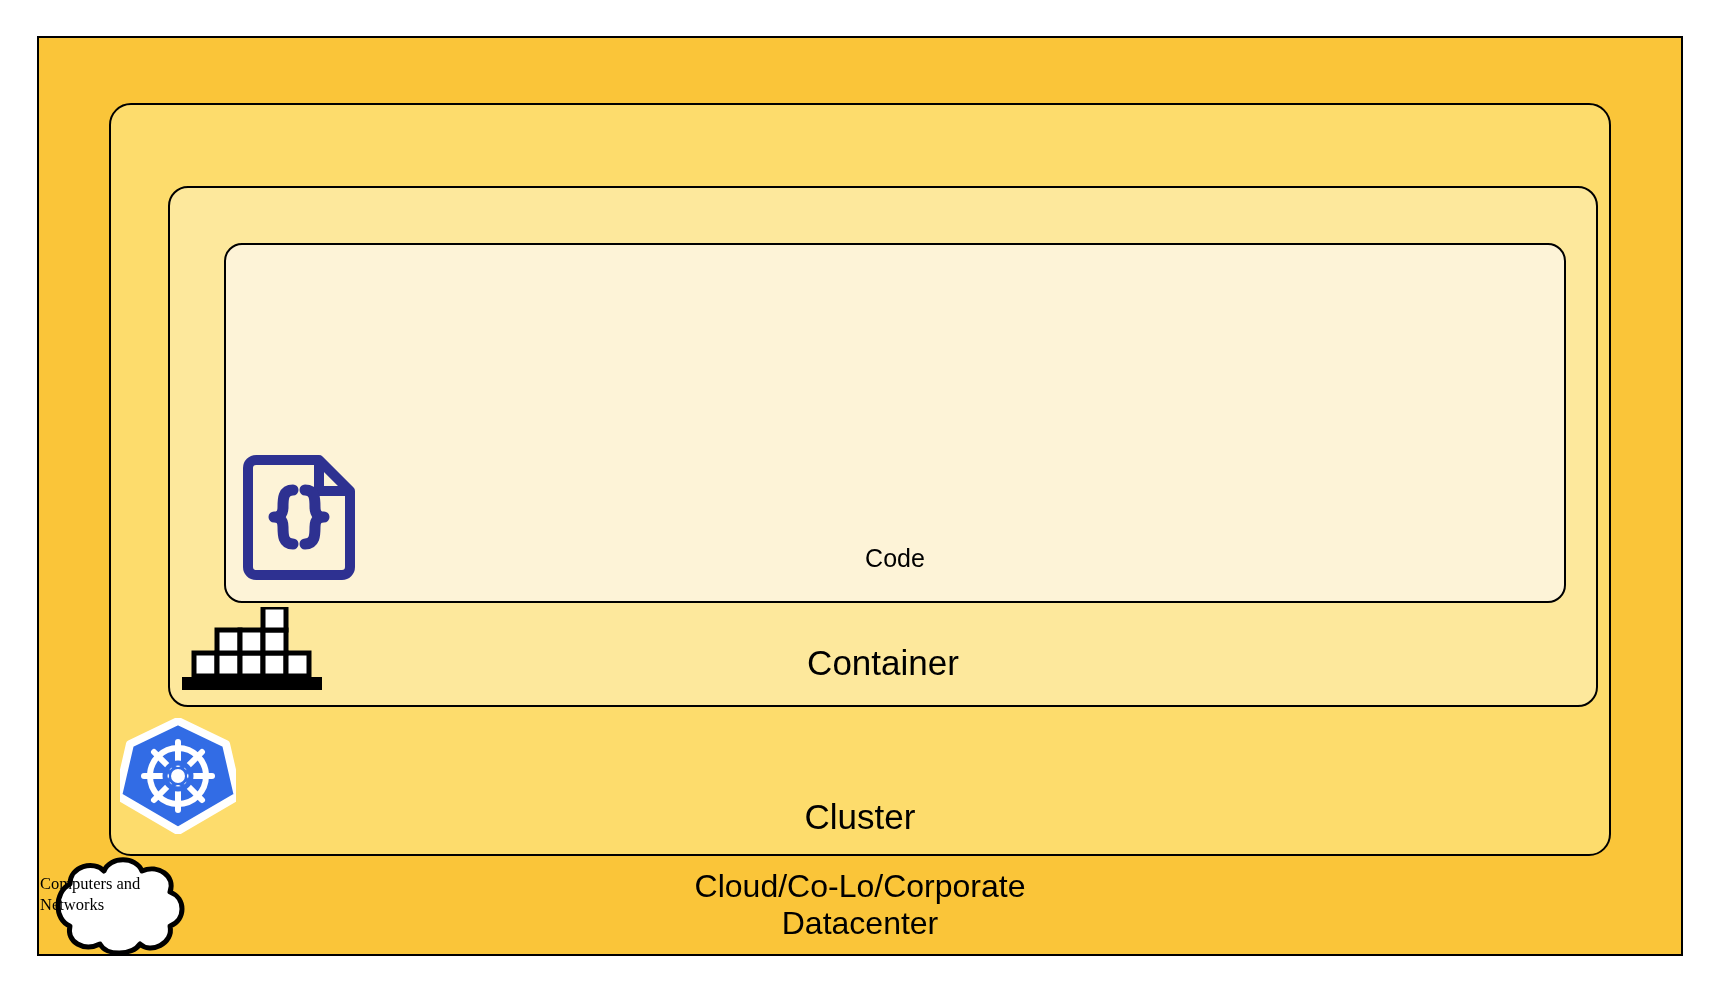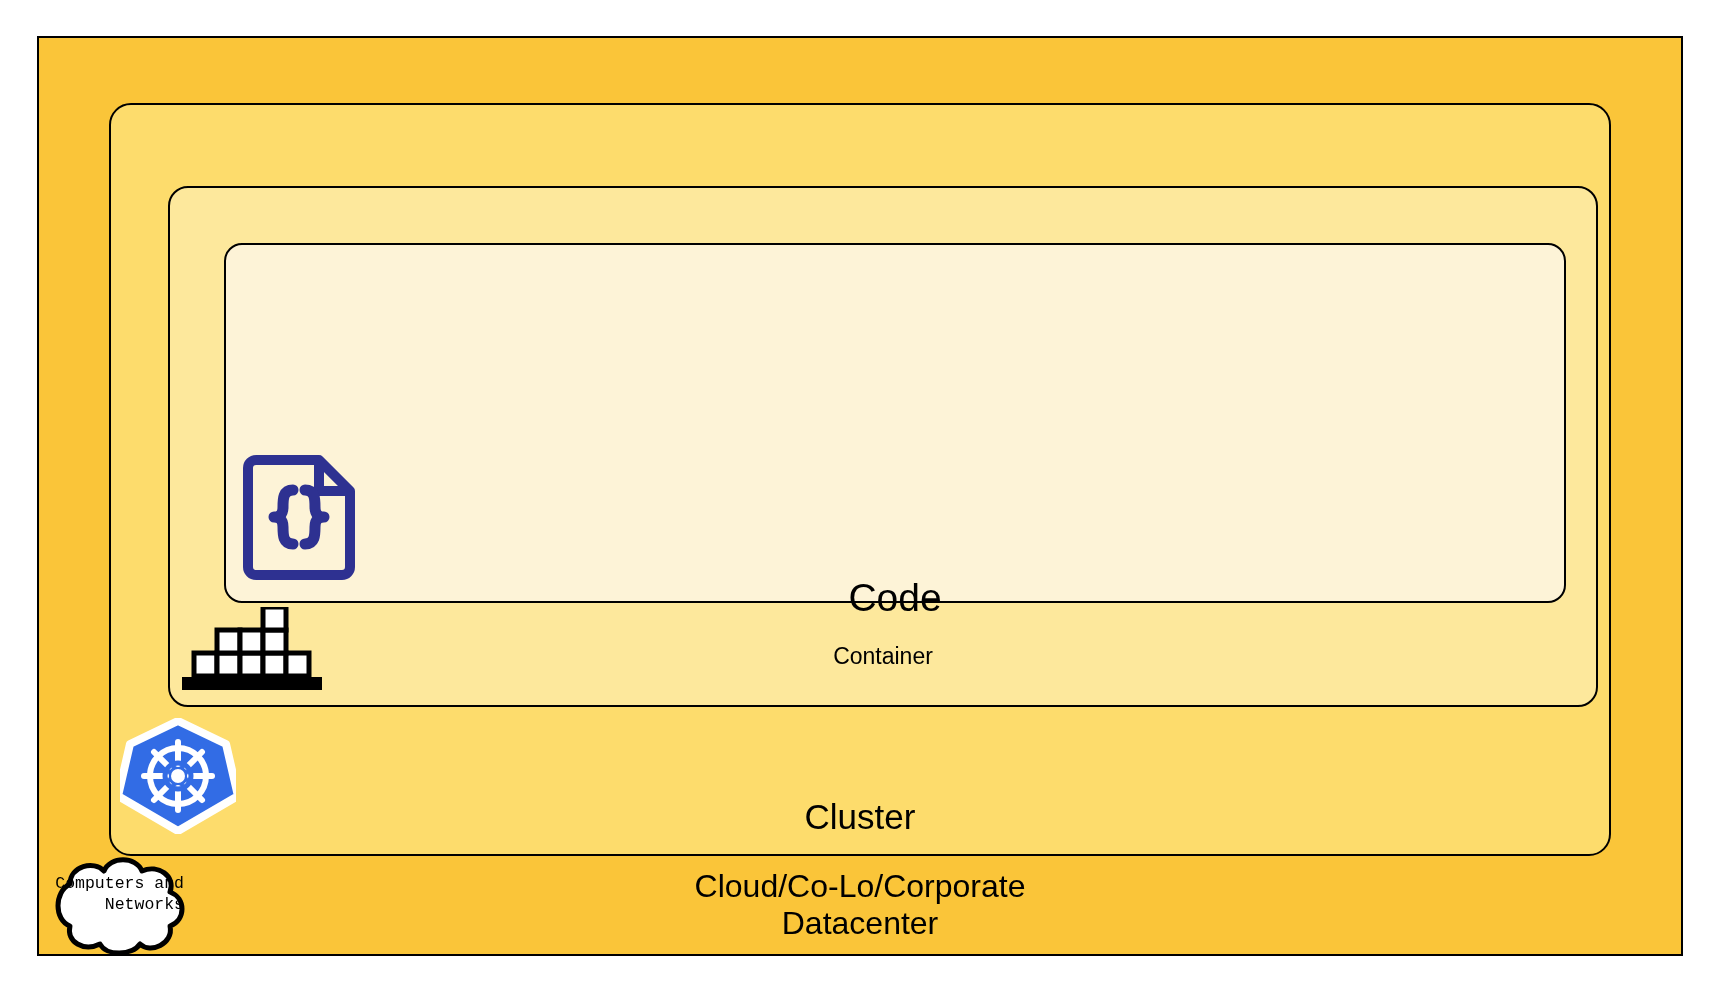--- a/index.html
+++ b/index.html
@@ -72,29 +72,28 @@
     font-family: "Liberation Sans", sans-serif;
     line-height: 1.16;
     white-space: pre-line;
     pointer-events: none;
   }
 
   #caption-code {
     left: 224px;
     top: 544px;
     width: 1342px;
-    font-size: 39px;
-    margin-top: 31px;
+    font-size: 25px;
   }
 
   #caption-container {
     left: 168px;
     top: 643px;
     width: 1430px;
-    font-size: 23px;
+    font-size: 35px;
   }
 
   #caption-cluster {
     left: 109px;
     top: 797px;
     width: 1502px;
     font-size: 35px;
   }
 
   #caption-datacenter {
@@ -143,22 +142,22 @@
     display: block;
     width: 152px;
     height: 104px;
   }
 
   #cloud-label {
     position: absolute;
     left: 40px;
     top: 874px;
     width: 144px;
-    text-align: right;
-    font-family: Liberation Mono, monospace;
+    text-align: left;
+    font-family: Liberation Serif, serif;
     font-size: 16.5px;
     line-height: 1.25;
     color: #000000;
     white-space: pre-line;
     pointer-events: none;
   }
 </style>
 </head>
 <body>
 

